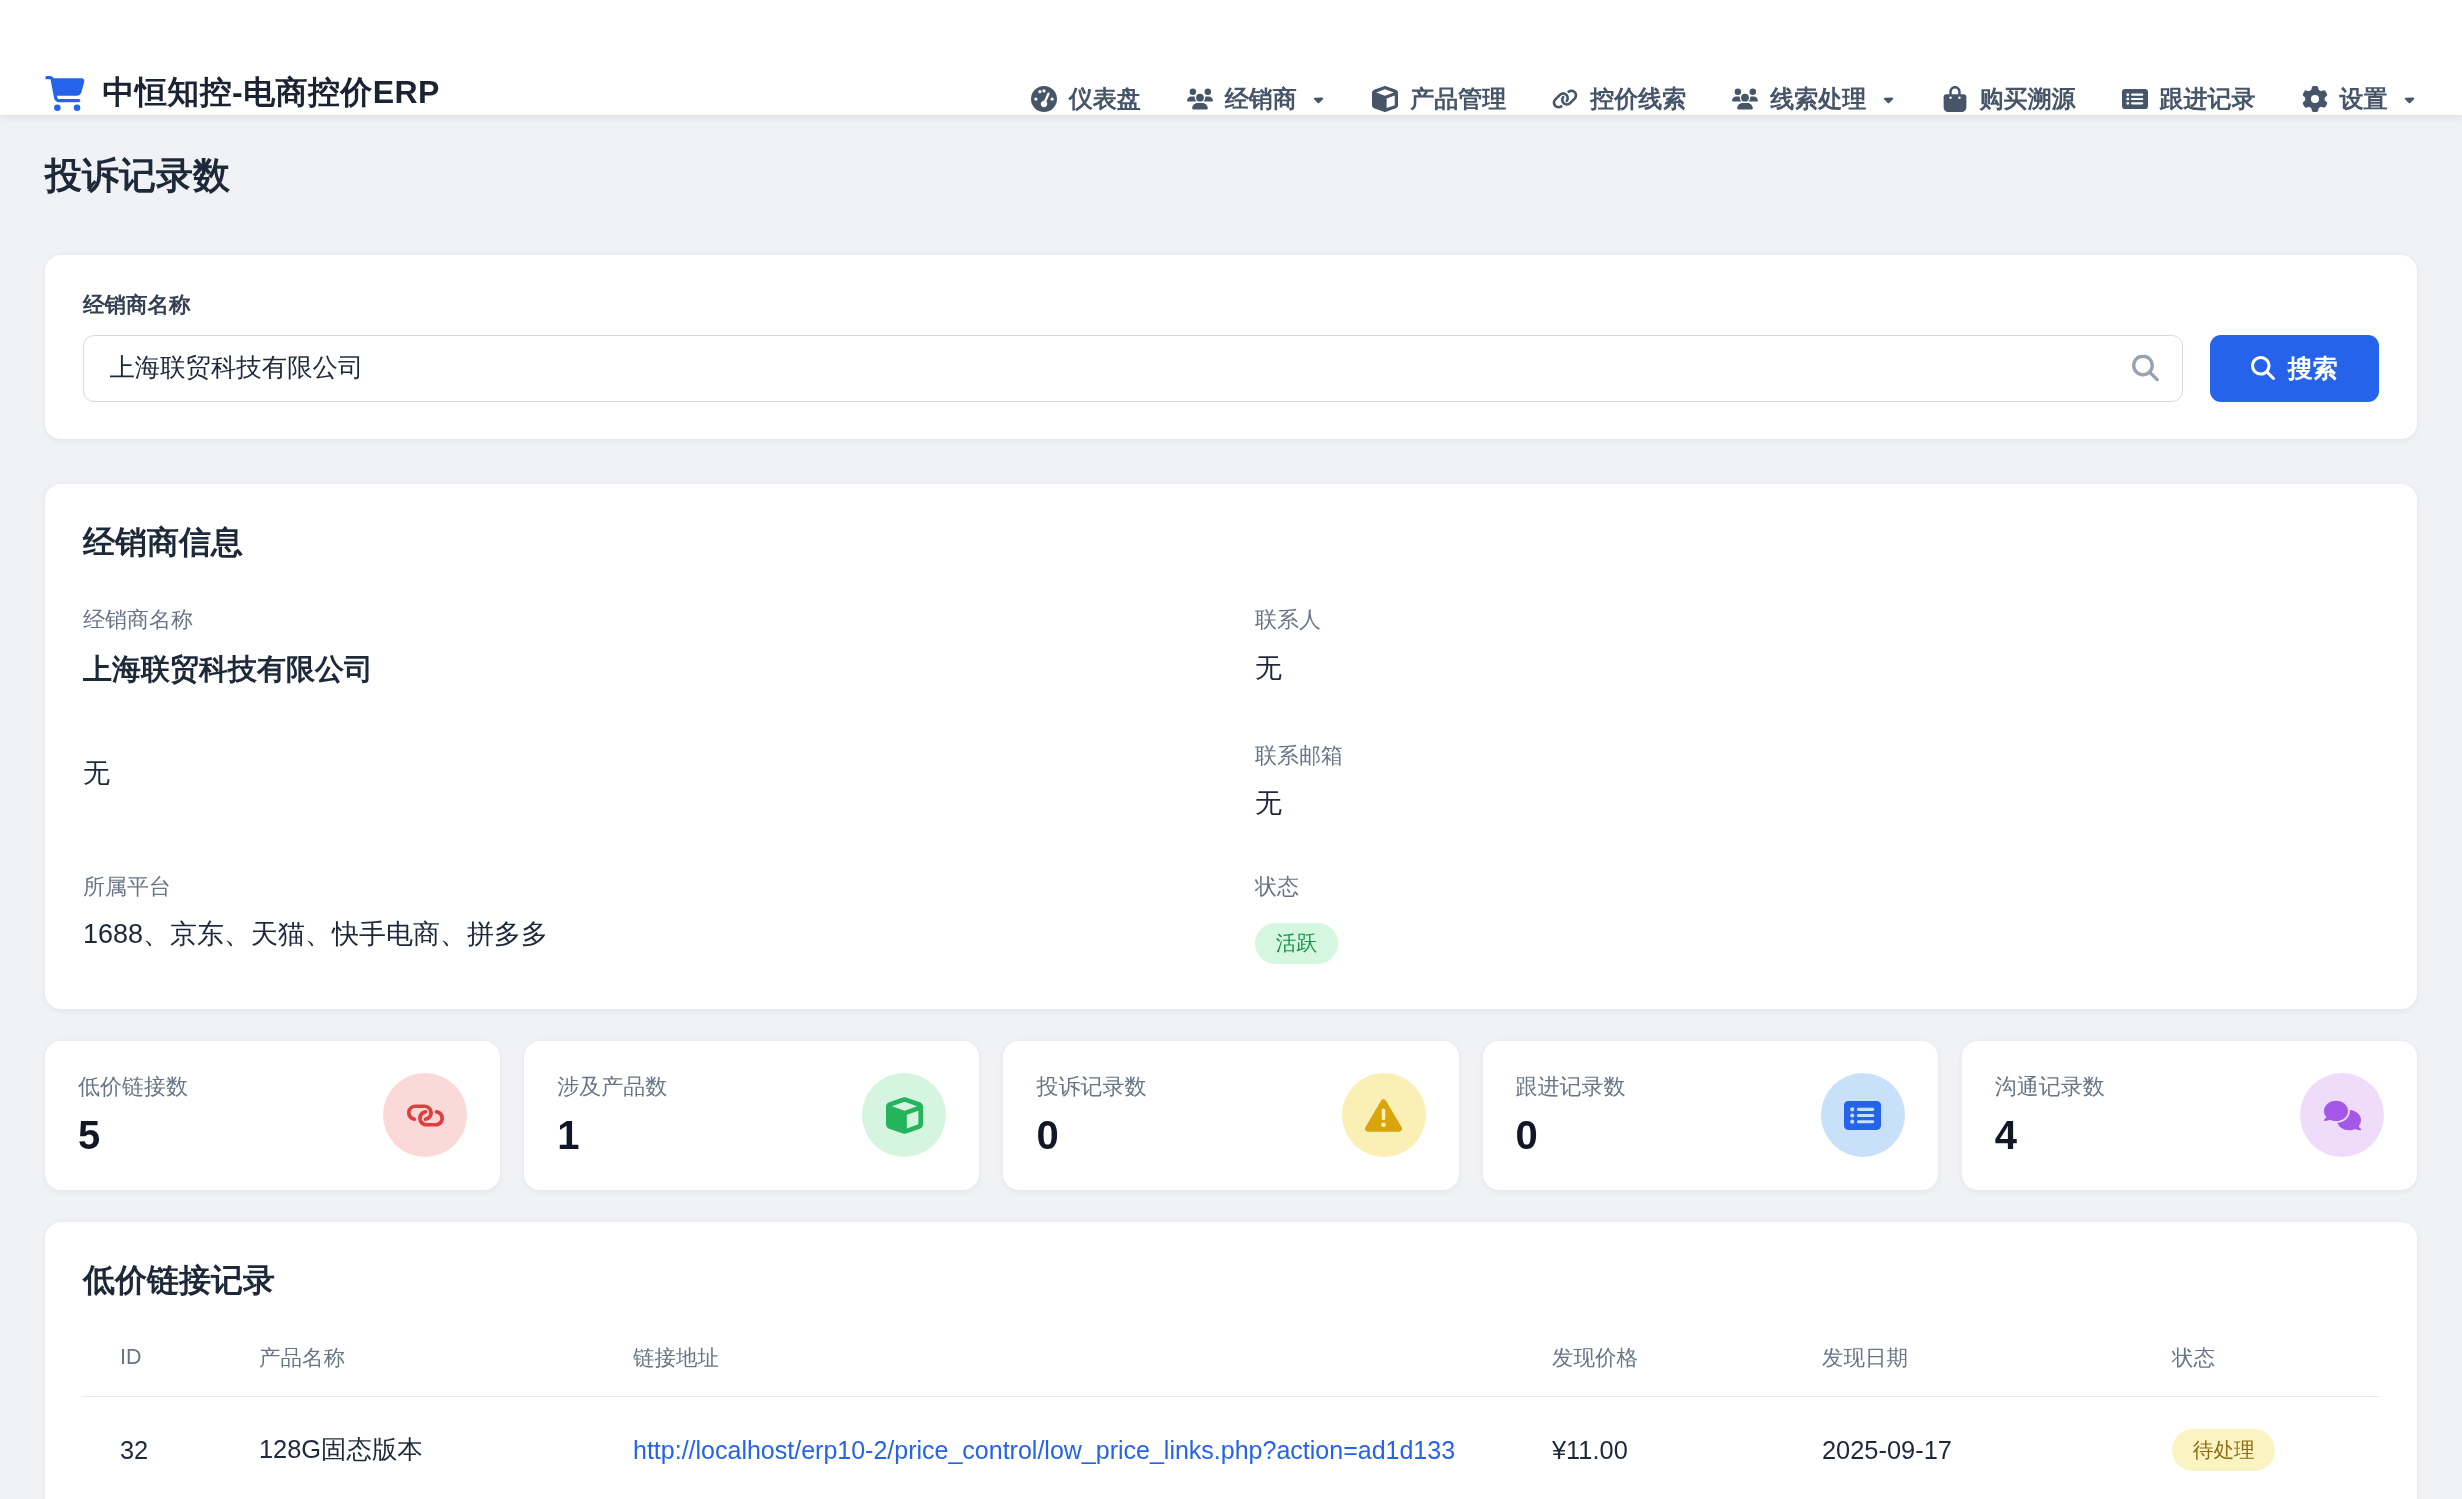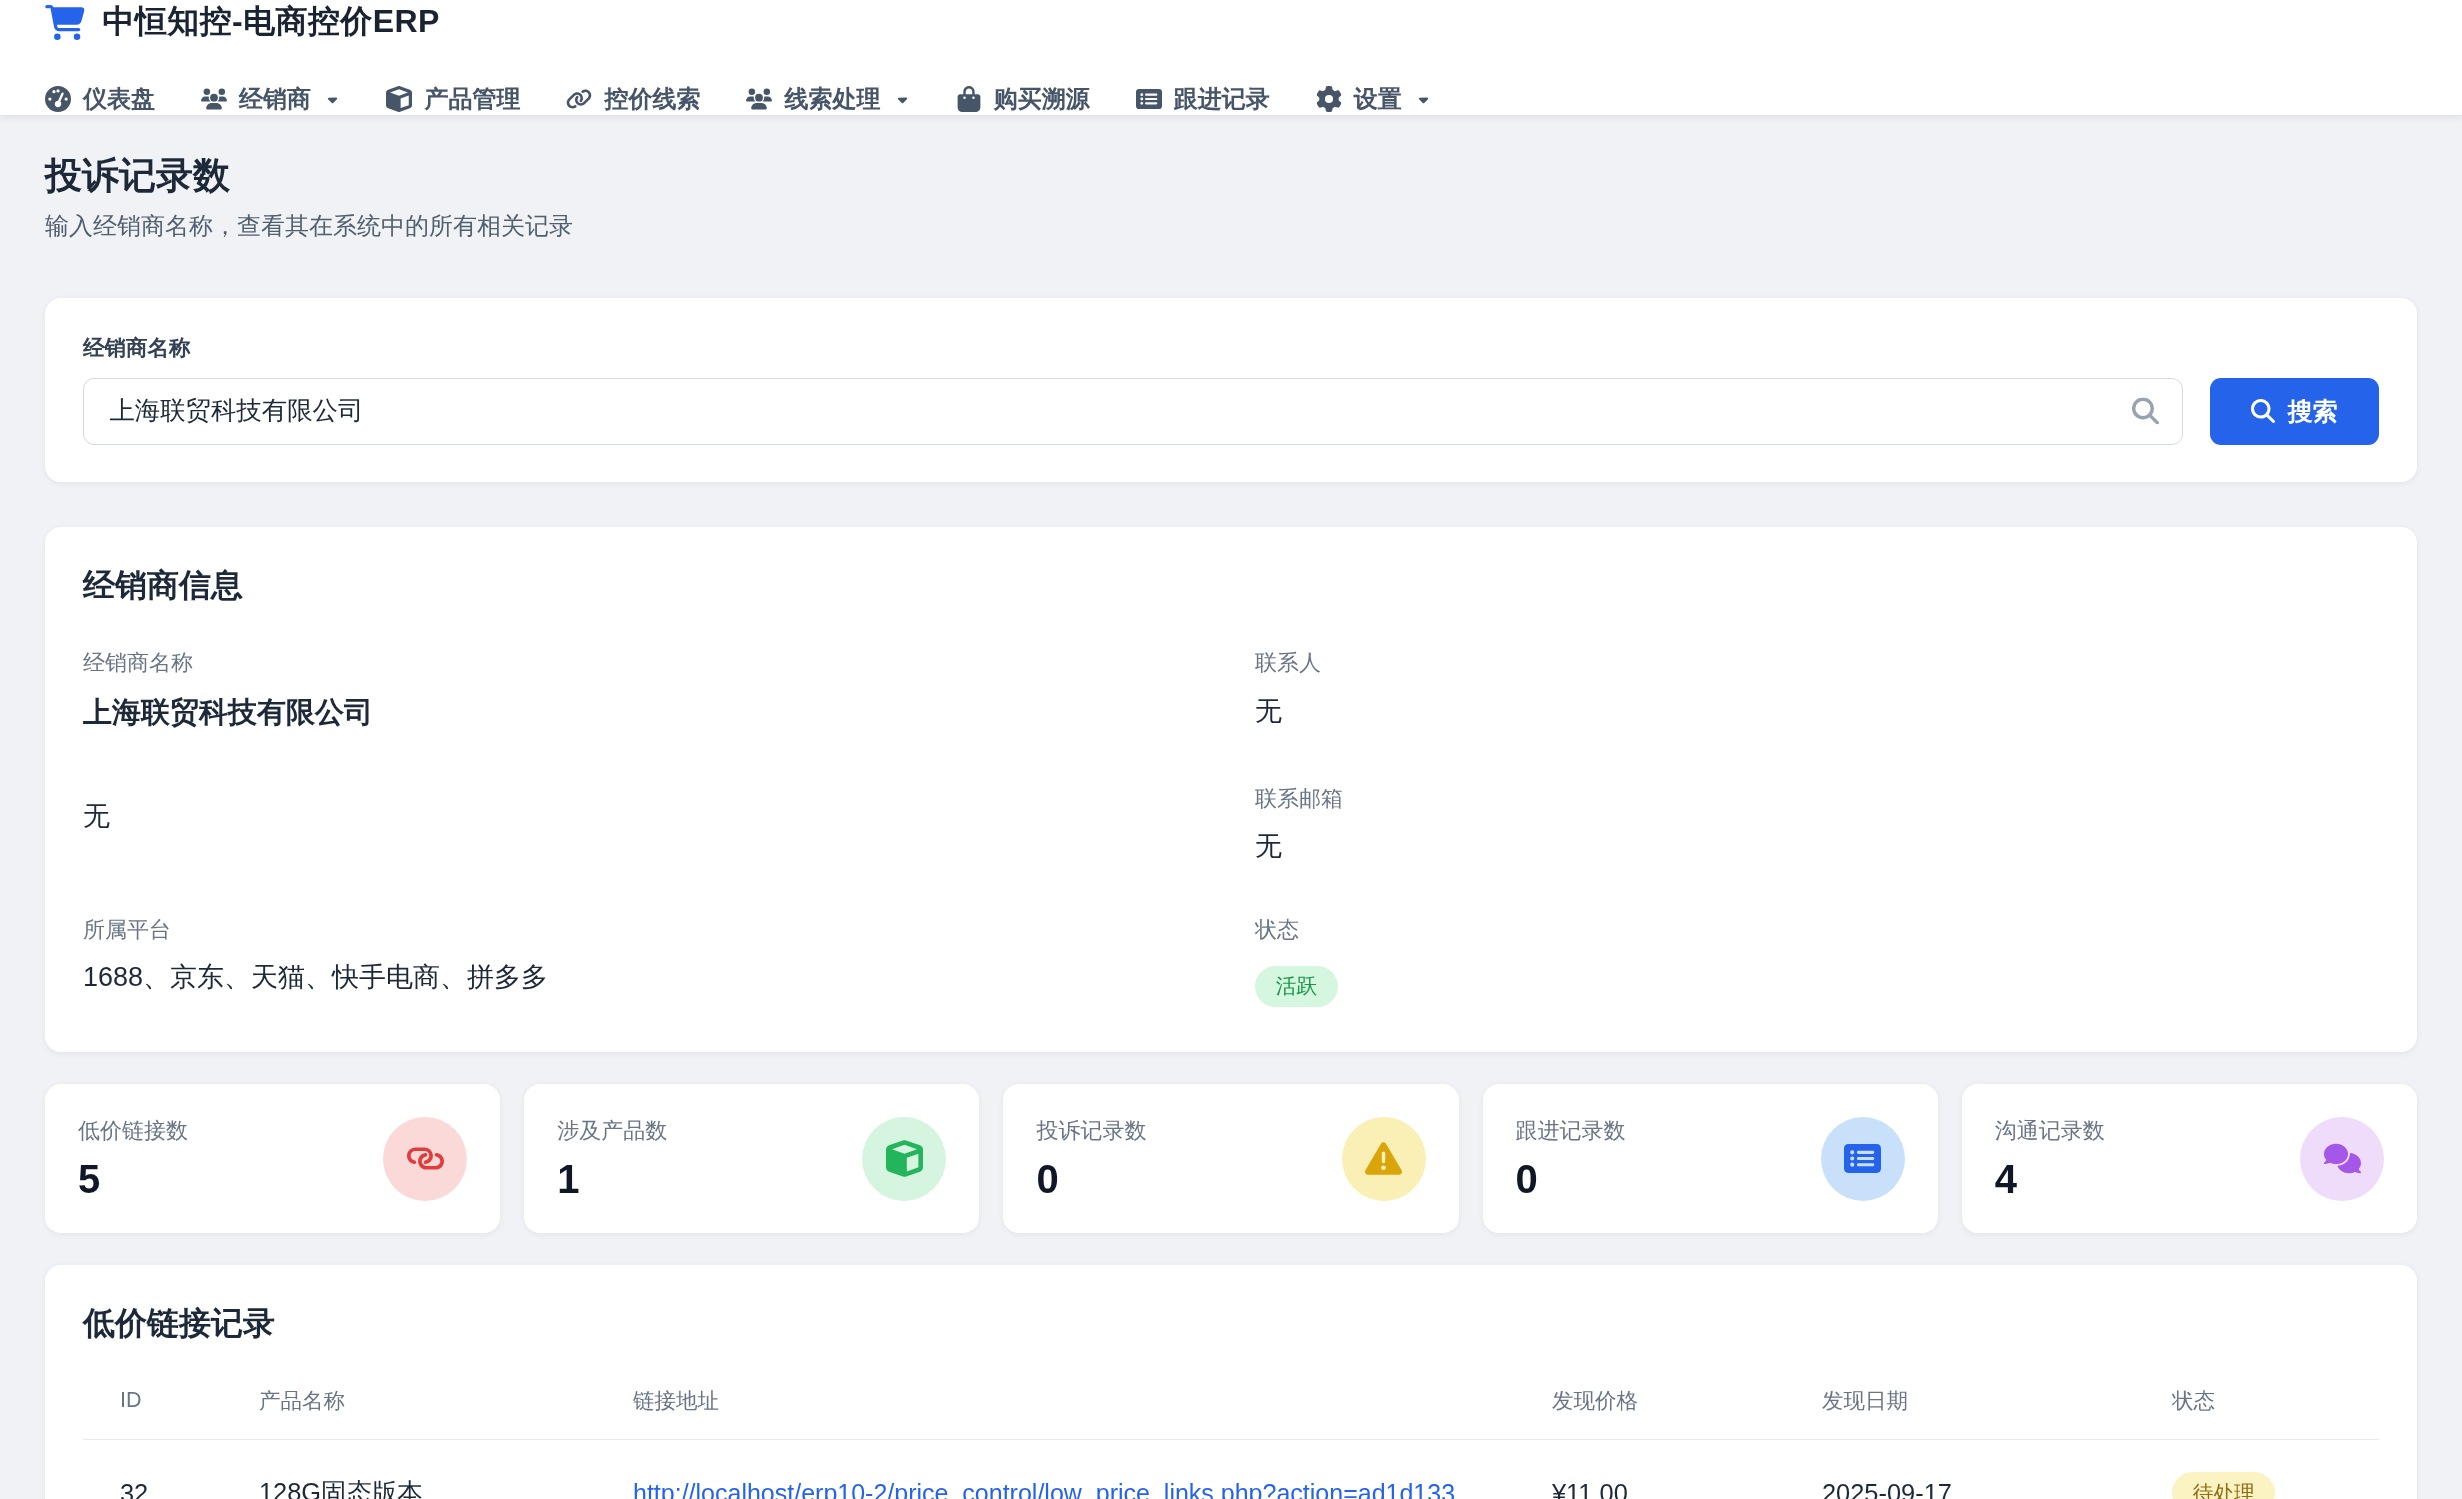--- a/index.html
+++ b/index.html
@@ -8,23 +8,23 @@
     overflow:hidden;
     background:#f0f2f6;
     font-family:"Liberation Sans","DejaVu Sans",sans-serif;
     color:#1d2939;
   }
   svg { display:block; }
 
   
   .navbar {
     height:115px; background:#fff;
-    display:flex; align-items:flex-start; justify-content:space-between;
+    display:flex; align-items:flex-end; justify-content:space-between;
     padding:0 45px; box-shadow:0 2.4px 8px rgba(30,41,59,.10);
-    position:relative; z-index:5;flex-direction:column;
+    position:relative; z-index:5;
   }
   .brand { display:flex; align-items:center; gap:17.5px; cursor:pointer; }
   .brand-icon { width:40px; height:35px; fill:#2563eb; }
   .brand-title { font-size:32px; font-weight:700; color:#1a2332; letter-spacing:0.4px; }
   .nav { display:flex; align-items:center; gap:46px; }
   .nav-item {
     display:flex; align-items:center; gap:12px;
     font-size:24px; color:#475569; font-weight:700;
     text-decoration:none; cursor:pointer; white-space:nowrap;
   }
@@ -184,21 +184,20 @@
       <svg class="caret-icon" viewBox="0 0 320 512">
           <path d="M137.4 374.6c12.5 12.5 32.8 12.5 45.3 0l128-128c9.2-9.2 11.9-22.9 6.9-34.9s-16.6-19.8-29.6-19.8L32 192c-12.9 0-24.6 7.8-29.6 19.8s-2.2 25.7 6.9 34.9l128 128z"></path>
         </svg>
     </a>
   </nav>
 </header>
 
 <main class="main">
 
   <h1 class="page-title">投诉记录数</h1>
-  <p class="page-subtitle">输入经销商名称，查看其在系统中的所有相关记录</p>
 
   <section class="card search-card">
     <label class="search-label">经销商名称</label>
     <div class="search-row">
       <div class="input-wrap">
         <input class="search-input" type="text" value="上海联贸科技有限公司" style="">
         <svg class="input-search-icon" viewBox="0 0 512 512">
             <path d="M416 208c0 45.9-14.9 88.3-40 122.7L502.6 457.4c12.5 12.5 12.5 32.8 0 45.3s-32.8 12.5-45.3 0L330.7 376c-34.4 25.2-76.8 40-122.7 40C93.1 416 0 322.9 0 208S93.1 0 208 0S416 93.1 416 208zM208 352a144 144 0 1 0 0-288 144 144 0 1 0 0 288z"></path>
           </svg>
       </div>

